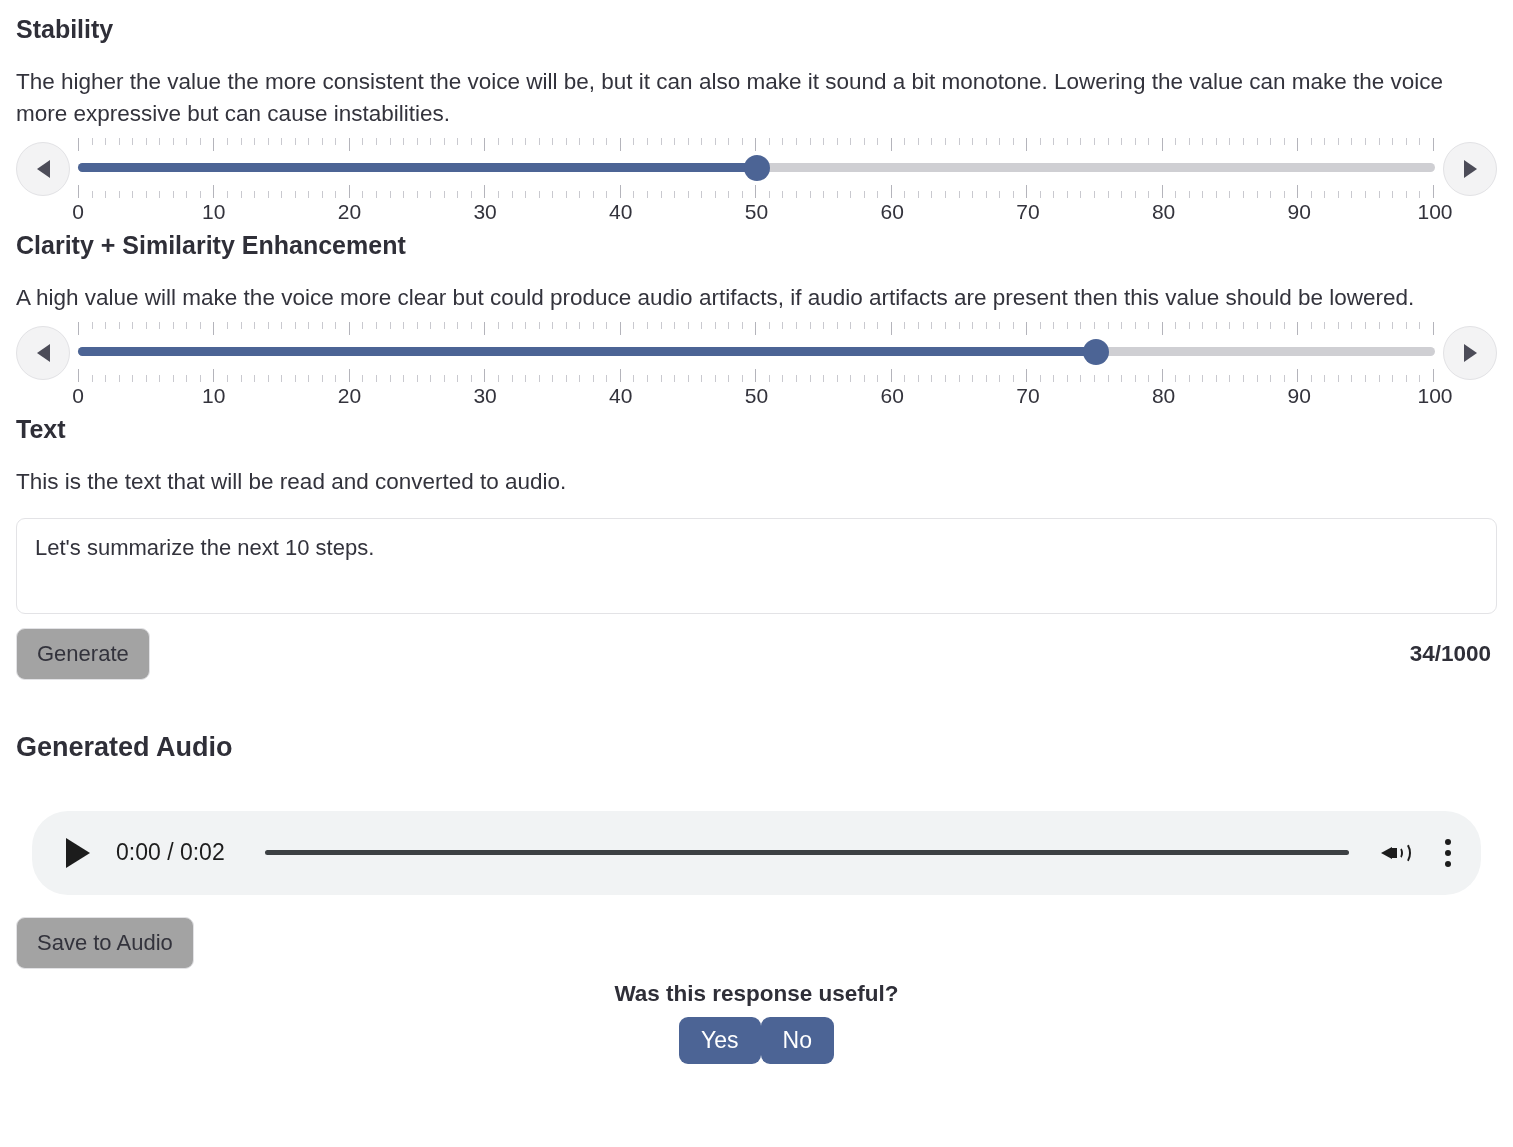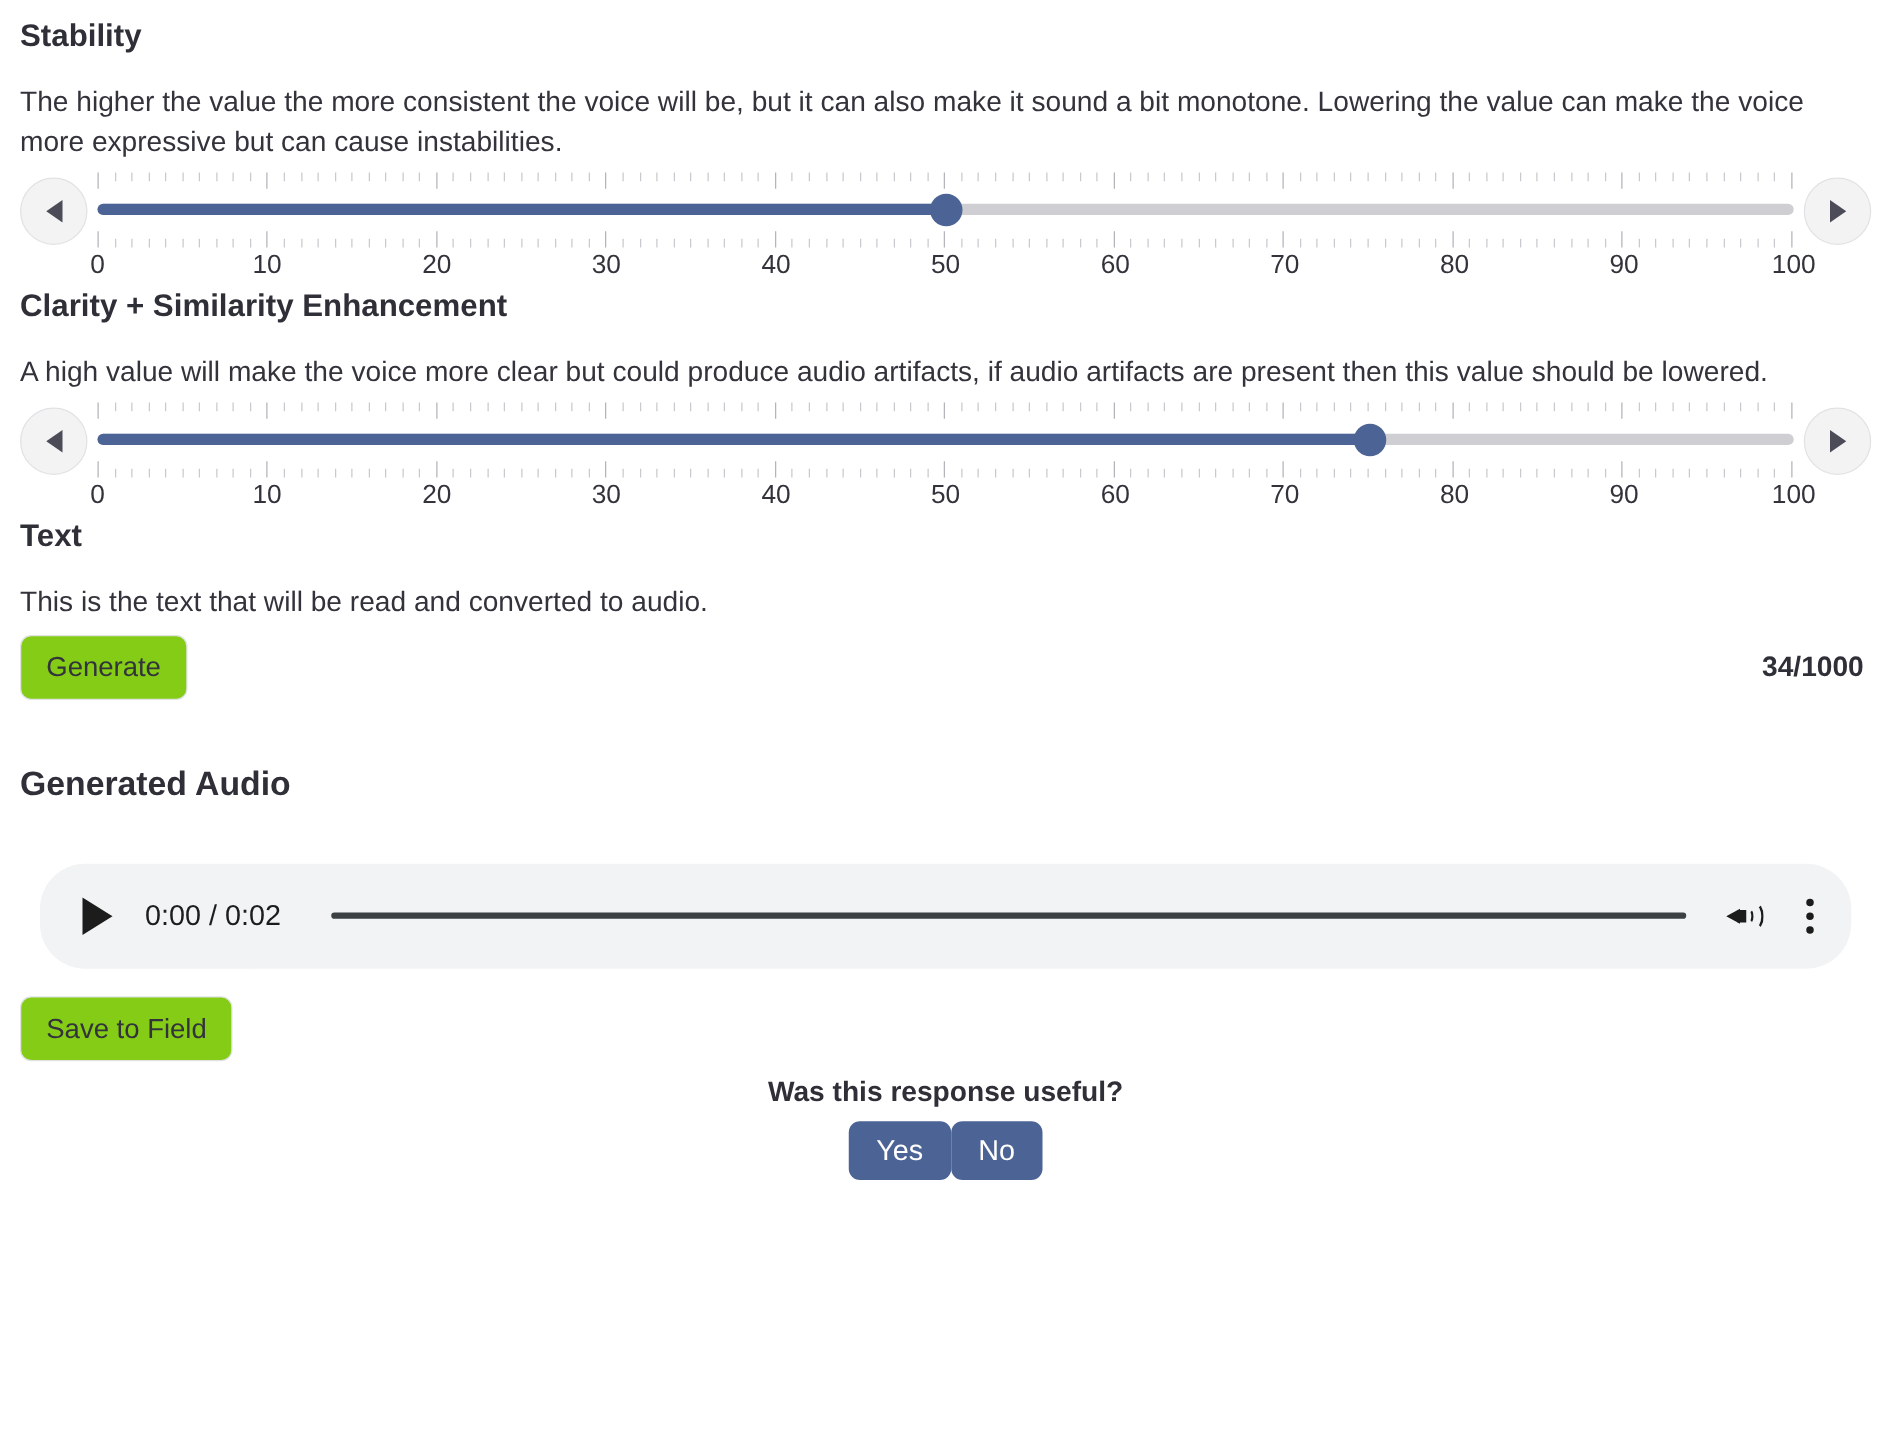--- a/index.html
+++ b/index.html
@@ -135,21 +135,21 @@
     font-family: "Liberation Sans", sans-serif;
     outline: none;
   }
   .gen-row {
     display: flex;
     align-items: center;
     justify-content: space-between;
     margin-top: 10px;
   }
   .btn {
-    background: #84cc16;
+    background: #a3a3a3;
     border: 1px solid #e2e2e5;
     border-radius: 9px;
     padding: 12px 20px;
     font-size: 22px;
     color: #33333c;
     cursor: pointer;
     font-family: "Liberation Sans", sans-serif;
   }
   .counter {
     font-size: 22.5px;
@@ -730,20 +730,21 @@
         <span style="left: 70%;">70</span>
         <span style="left: 80%;">80</span>
         <span style="left: 90%;">90</span>
         <span style="left: 100%;">100</span>
       </div>
   </div>
 
   <div>
     <div class="section-title">Text</div>
     <div class="desc">This is the text that will be read and converted to audio.</div>
+    <textarea class="textarea-box" id="text-input" placeholder="" style="">Let's summarize the next 10 steps.</textarea>
     <div class="gen-row">
       <button class="btn">Generate</button>
       <div class="counter">34/1000</div>
     </div>
   </div>
 
   <div>
     <div class="gen-audio-title">Generated Audio</div>
 
     <div class="audio-player">
@@ -757,21 +758,21 @@
         <span class="w2"></span>
       </div>
       <div class="kebab">
         <i></i>
           <i></i>
           <i></i>
       </div>
     </div>
 
     <div class="save-btn-wrap">
-      <button class="btn">Save to Field</button>
+      <button class="btn">Save to Audio</button>
     </div>
   </div>
 
   <div class="feedback">
     <div class="q">Was this response useful?</div>
     <div class="fb-btns">
       <button class="fb-btn">Yes</button>
       <button class="fb-btn">No</button>
     </div>
   </div>

